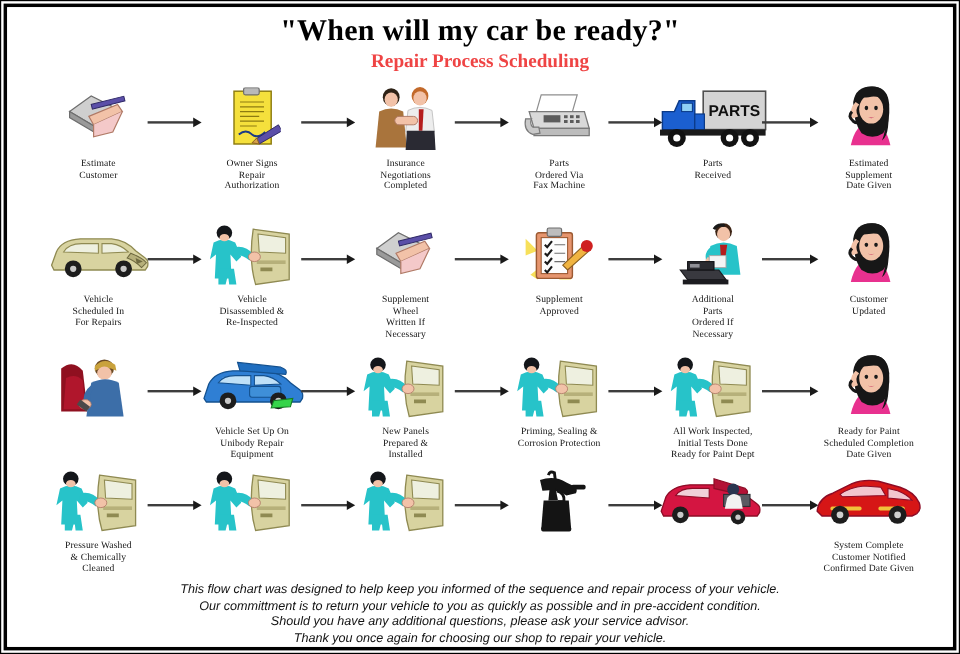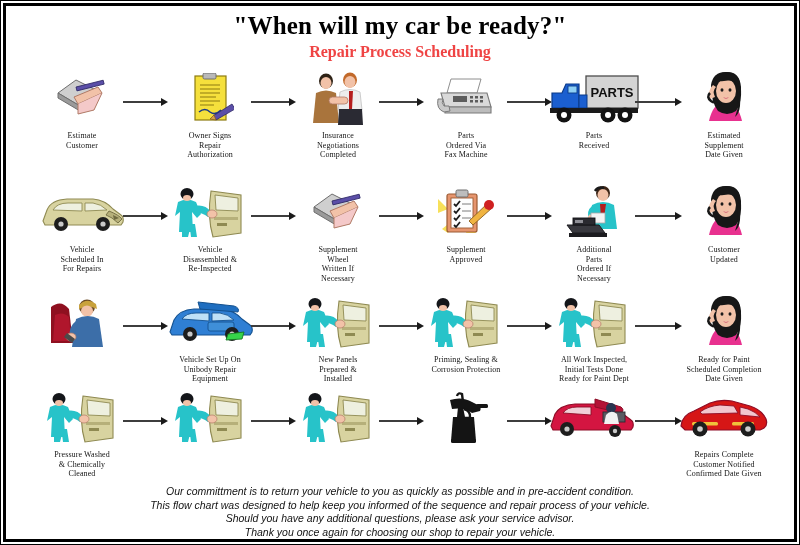--- a/index.html
+++ b/index.html
@@ -722,30 +722,30 @@
       <path d="M64 12 L72 14 Q80 17 84 22 L64 20 Z" fill="#f2c6ce" stroke="#8d0c26" stroke-width="0.9"></path>
       <rect x="16" y="27" width="26" height="3.5" rx="1.5" fill="#f0c23a"></rect>
       <rect x="56" y="27" width="22" height="3.5" rx="1.5" fill="#f0c23a"></rect>
       <circle cx="24" cy="34" r="7.5" fill="#1d1d1d"></circle>
                   <circle cx="24" cy="34" r="2.8" fill="#cfcfcf"></circle>
       <circle cx="72" cy="34" r="7.5" fill="#1d1d1d"></circle>
                   <circle cx="72" cy="34" r="2.8" fill="#cfcfcf"></circle>
     </svg>
               </div>
               <div class="cell-label">
-                <span>Repairs Complete</span>
+                <span>System Complete</span>
                 <span>Customer Notified</span>
                 <span>Confirmed Date Given</span>
               </div>
             </div>
           </div>
         </div>
 
     <div id="footer">
+          <span>This flow chart was designed to help keep you informed of the sequence and repair process of your vehicle.</span>
           <span>Our committment is to return your vehicle to you as quickly as possible and in pre-accident condition.</span>
-          <span>This flow chart was designed to help keep you informed of the sequence and repair process of your vehicle.</span>
           <span>Should you have any additional questions, please ask your service advisor.</span>
           <span>Thank you once again for choosing our shop to repair your vehicle.</span>
         </div>
 
   </div>
  </div>
 </div>
 
 </body></html>

